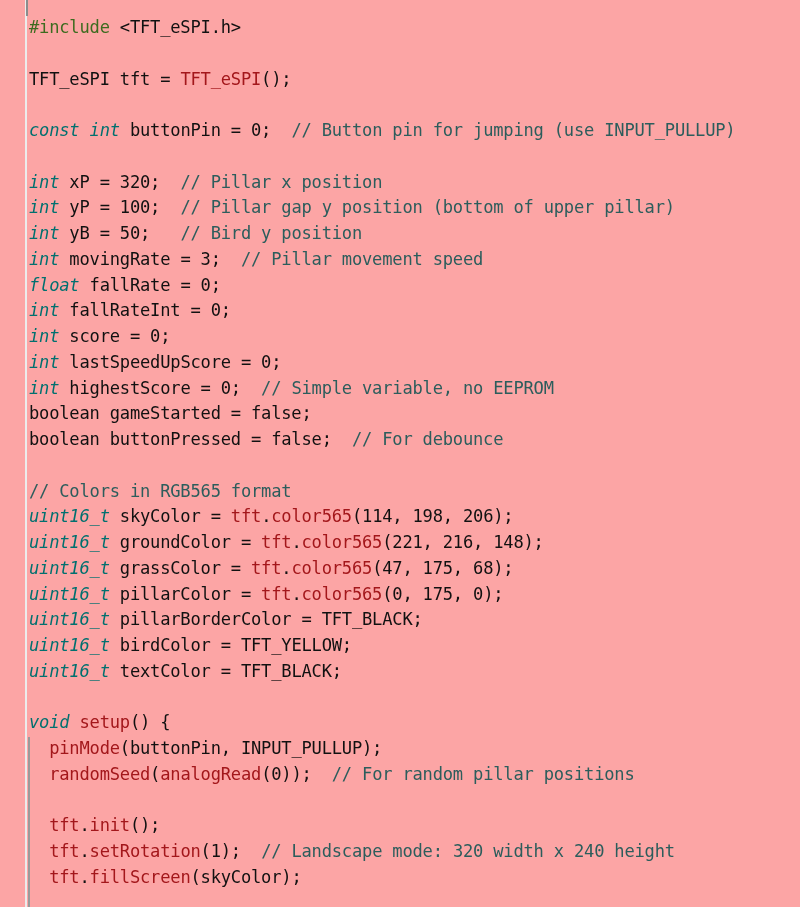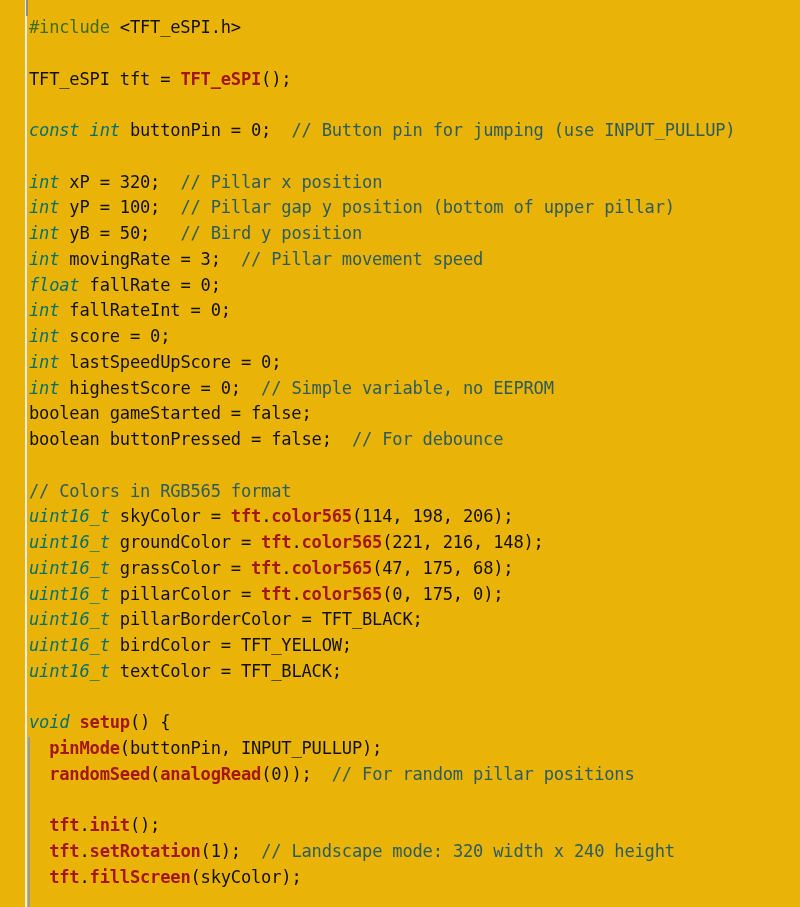--- a/index.html
+++ b/index.html
@@ -12,21 +12,21 @@
     height: 907px;
     position: relative;
     overflow: hidden;
   }
   .editor {
     position: absolute;
     left: 0;
     top: 0;
     width: 800px;
     height: 907px;
-    background: #eab308;
+    background: #fca5a5;
   }
   .gutter-line {
     position: absolute;
     left: 25px;
     top: 0;
     width: 2px;
     height: 907px;
     background: #ececec;
   }
   .gutter-top-mark {
@@ -56,21 +56,21 @@
     color: #111111;
     white-space: pre;
     letter-spacing: -0.2px;
   }
   .line {
     height: 25.75px;
     display: block;
   }
   .tok-pre { color: #3d6b1f; }
   .tok-kw  { color: #00706f; font-style: italic; }
-  .tok-fn  { color: #a3171b; font-weight: bold; }
+  .tok-fn  { color: #a3171b; }
   .tok-cm  { color: #2c5d5c; }
   .tok-tx  { color: #111111; }
 </style>
 </head>
 <body>
 
 <div class="editor">
   <div class="gutter-line"></div>
   <div class="gutter-top-mark"></div>
   <div class="indent-guide"></div>

